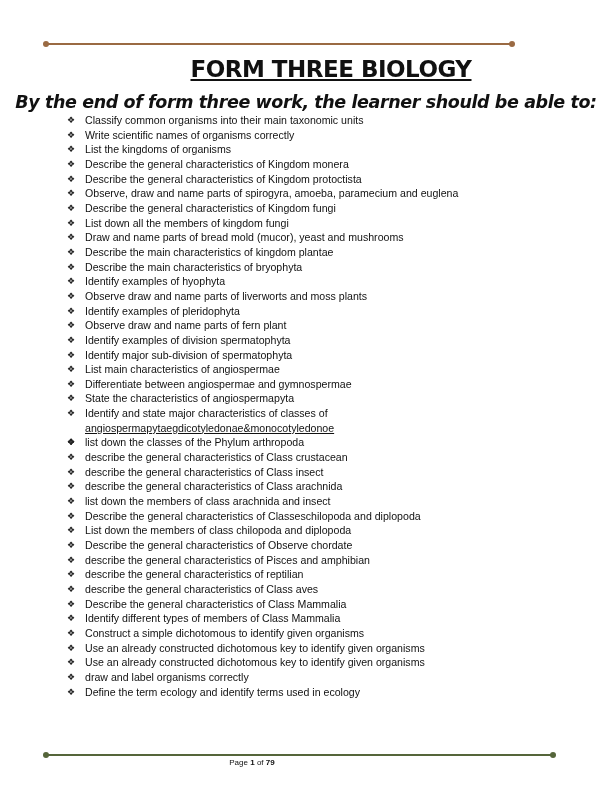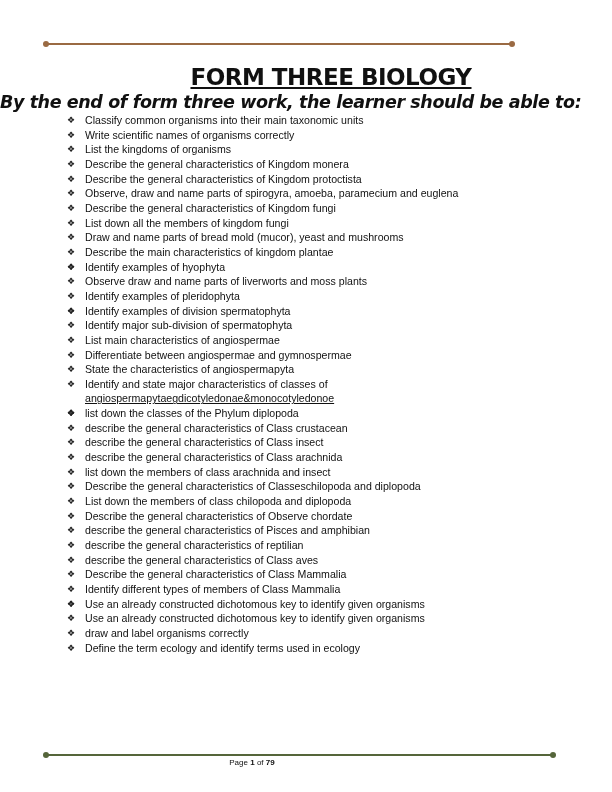--- a/index.html
+++ b/index.html
@@ -5,22 +5,22 @@
   html, body { margin:0; padding:0; background:#ffffff; }
   body { width:612px; height:792px; position:relative; overflow:hidden; font-family:"Liberation Sans", sans-serif; color:#111; }
   .rule { position:absolute; height:2px; }
   .rule .dot { position:absolute; top:-2px; width:6px; height:6px; border-radius:50%; }
   #top-rule { left:46px; width:466px; top:43px; background:#9a6a43; }
   #top-rule .dot { background:#9a6a43; }
   #bottom-rule { left:46px; width:507px; top:754px; background:#55653a; }
   #bottom-rule .dot { background:#55653a; }
   .dot.l { left:-3px; } .dot.r { right:-3px; }
   #title { position:absolute; left:0; width:612px; top:56px; text-align:center; padding-left:50px; box-sizing:border-box;
-           font-family:"DejaVu Sans", sans-serif; font-weight:bold; font-size:23px; text-decoration:underline; letter-spacing:-0.5px;margin-top:8px; }
-  #subtitle { position:absolute; left:0; width:612px; top:92px; text-align:left; font-family:"DejaVu Sans", sans-serif;
+           font-family:"DejaVu Sans", sans-serif; font-weight:bold; font-size:23px; text-decoration:underline; letter-spacing:-0.5px; }
+  #subtitle { position:absolute; left:0; width:612px; top:92px; text-align:center; font-family:"DejaVu Sans", sans-serif;
               font-weight:bold; font-style:italic; font-size:17.5px; letter-spacing:-0.4px; }
   #objectives { position:absolute; left:67px; top:113px; margin:0; padding:0; list-style:none; width:500px; }
   #objectives li { position:relative; padding-left:18px; font-size:10.6px; line-height:14.65px; white-space:nowrap; }
   #objectives li .bullet { position:absolute; left:0; top:0; font-size:9px; color:#222; }
   #objectives li .cont { display:block;text-decoration:underline; }
   #footer { position:absolute; left:0; width:492px; top:758px; text-align:center; font-size:8px; color:#111; padding-left:12px; box-sizing:border-box; }
   #footer b { font-weight:bold; }
 </style>
 </head>
 <body>
@@ -37,47 +37,47 @@
     <li><span class="bullet">❖</span><span>Classify common organisms into their main taxonomic units</span></li>
     <li><span class="bullet">❖</span><span>Write scientific names of organisms correctly</span></li>
     <li><span class="bullet">❖</span><span>List the kingdoms of organisms</span></li>
     <li><span class="bullet">❖</span><span>Describe the general characteristics of Kingdom monera</span></li>
     <li><span class="bullet">❖</span><span>Describe the general characteristics of Kingdom protoctista</span></li>
     <li><span class="bullet">❖</span><span>Observe, draw and name parts of spirogyra, amoeba, paramecium and euglena</span></li>
     <li><span class="bullet">❖</span><span>Describe the general characteristics of Kingdom fungi</span></li>
     <li><span class="bullet">❖</span><span>List down all the members of kingdom fungi</span></li>
     <li><span class="bullet">❖</span><span>Draw and name parts of bread mold (mucor), yeast and mushrooms</span></li>
     <li><span class="bullet">❖</span><span>Describe the main characteristics of kingdom plantae</span></li>
-    <li><span class="bullet">❖</span></li>
+    <li><span class="bullet">❖</span><span>Describe the main characteristics of bryophyta</span></li>
     <li><span class="bullet">❖</span><span>Identify examples of hyophyta</span></li>
     <li><span class="bullet">❖</span><span>Observe draw and name parts of liverworts and moss plants</span></li>
     <li><span class="bullet">❖</span><span>Identify examples of pleridophyta</span></li>
-    <li><span class="bullet">❖</span></li>
+    <li><span class="bullet">❖</span><span>Observe draw and name parts of fern plant</span></li>
     <li><span class="bullet">❖</span><span>Identify examples of division spermatophyta</span></li>
     <li><span class="bullet">❖</span><span>Identify major sub-division of spermatophyta</span></li>
     <li><span class="bullet">❖</span><span>List main characteristics of angiospermae</span></li>
     <li><span class="bullet">❖</span><span>Differentiate between angiospermae and gymnospermae</span></li>
     <li><span class="bullet">❖</span><span>State the characteristics of angiospermapyta</span></li>
     <li><span class="bullet">❖</span><span>Identify and state major characteristics of classes of</span><span class="cont">angiospermapytaegdicotyledonae&amp;monocotyledonoe</span></li>
     <li><span class="bullet">❖</span></li>
     <li><span class="bullet">❖</span></li>
-    <li><span class="bullet">❖</span><span>list down the classes of the Phylum diplopoda</span></li>
+    <li><span class="bullet">❖</span><span>list down the classes of the Phylum arthropoda</span></li>
     <li><span class="bullet">❖</span><span>describe the general characteristics of Class crustacean</span></li>
     <li><span class="bullet">❖</span><span>describe the general characteristics of Class insect</span></li>
     <li><span class="bullet">❖</span><span>describe the general characteristics of Class arachnida</span></li>
     <li><span class="bullet">❖</span><span>list down the members of class arachnida and insect</span></li>
     <li><span class="bullet">❖</span><span>Describe the general characteristics of Classeschilopoda and diplopoda</span></li>
     <li><span class="bullet">❖</span><span>List down the members of class chilopoda and diplopoda</span></li>
     <li><span class="bullet">❖</span><span>Describe the general characteristics of Observe chordate</span></li>
     <li><span class="bullet">❖</span><span>describe the general characteristics of Pisces and amphibian</span></li>
     <li><span class="bullet">❖</span><span>describe the general characteristics of reptilian</span></li>
     <li><span class="bullet">❖</span><span>describe the general characteristics of Class aves</span></li>
     <li><span class="bullet">❖</span><span>Describe the general characteristics of Class Mammalia</span></li>
     <li><span class="bullet">❖</span><span>Identify different types of members of Class Mammalia</span></li>
-    <li><span class="bullet">❖</span></li>
+    <li><span class="bullet">❖</span><span>Construct a simple dichotomous to identify given organisms</span></li>
     <li><span class="bullet">❖</span><span>Use an already constructed dichotomous key to identify given organisms</span></li>
     <li><span class="bullet">❖</span><span>Use an already constructed dichotomous key to identify given organisms</span></li>
     <li><span class="bullet">❖</span><span>draw and label organisms correctly</span></li>
     <li><span class="bullet">❖</span><span>Define the term ecology and identify terms used in ecology</span></li>
   </ul>
 
 <div class="rule" id="bottom-rule">
   <span class="dot l"></span>
   <span class="dot r"></span>
 </div>

